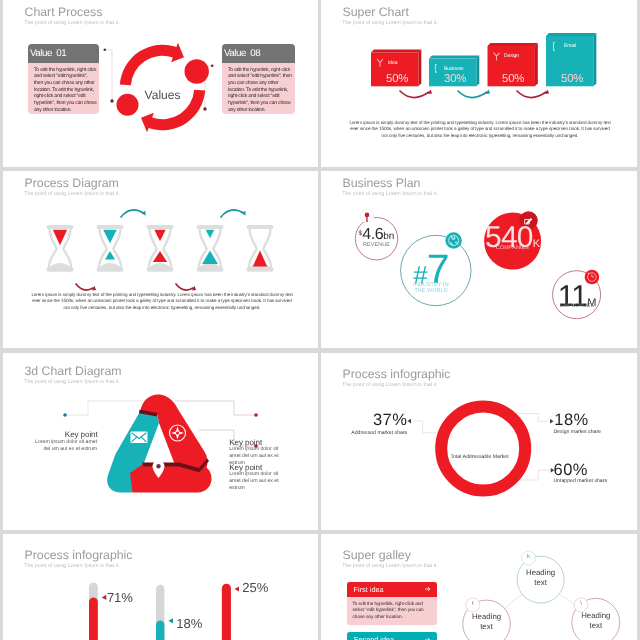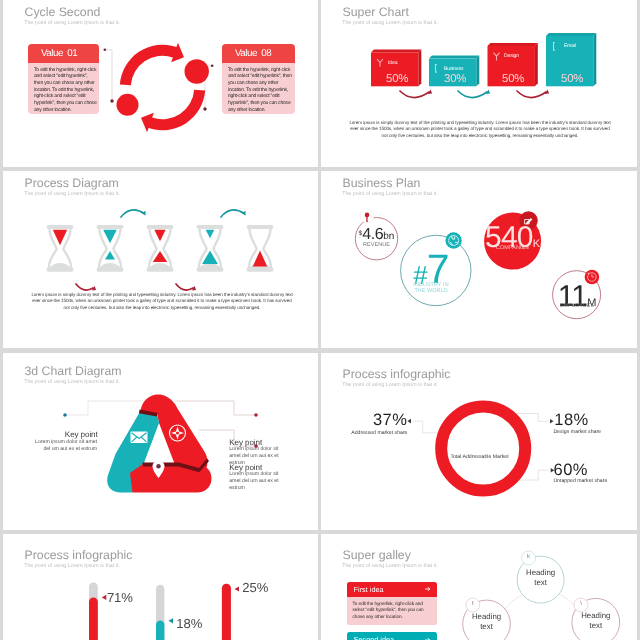--- a/index.html
+++ b/index.html
@@ -4,21 +4,21 @@
 <style>
   html,body{margin:0;padding:0;}
   body{width:640px;height:640px;background:#d9d9d9;font-family:"Liberation Sans",sans-serif;overflow:hidden;-webkit-font-smoothing:antialiased;text-rendering:geometricPrecision;}
   .grid{position:absolute;left:0;top:0;width:640px;height:640px;}
   .slide{position:absolute;background:#fff;overflow:hidden;}
   .s-title{position:absolute;color:#9b9b9b;font-size:12.3px;letter-spacing:0px;white-space:nowrap;}
   .s-sub{position:absolute;color:#bdbdbd;font-size:5.3px;white-space:nowrap;}
   svg{display:block;overflow:visible;}
   .abs{position:absolute;}
   .vcard{background:#F7CFD2;border-radius:4px;overflow:hidden;}
-  .vhead{height:19px;background:#ef4444;color:#fff;font-size:9.8px;display:flex;align-items:center;padding-left:13px;letter-spacing:-0.5px;white-space:pre;}
+  .vhead{height:19px;background:#737373;color:#fff;font-size:9.8px;display:flex;align-items:center;padding-left:2px;letter-spacing:-0.5px;white-space:pre;}
   .fbox-lbl{font-size:5px;color:#fff;letter-spacing:-0.1px;}
   .fbox-pct{font-size:11.4px;color:#fbd2d4;letter-spacing:-0.2px;}
   .fcpara{font-size:4.62px;line-height:6.4px;color:#3b3b3b;text-align:center;letter-spacing:-0.08px;}
   .thermo-pct{font-size:13.1px;color:#4a4a4a;letter-spacing:-0.1px;line-height:1;}
   .bubble-txt{font-size:7.85px;color:#3b3b3b;line-height:9.8px;}
   .badge-letter{font-size:6px;line-height:1;}
   .ideacard{border-radius:2.5px;overflow:hidden;}
   .ideahead{height:15.4px;background:#ED1C24;color:#fff;font-size:7.3px;display:flex;align-items:center;padding:0 6px 0 7px;justify-content:space-between;}
   .ideahead.teal{background:#00ADB5;}
   .ideaarrow{display:block;}
@@ -41,21 +41,21 @@
   .statlbl{font-size:5.4px;letter-spacing:0.1px;}
   .vbody{padding:3.6px 1.5px 0 6px;font-size:5px;line-height:6.7px;color:#231f20;letter-spacing:-0.18px;}
 </style>
 </head>
 <body>
 
 <div class="grid">
 
   <div class="slide" id="sl1" style="left:3px;top:-10.5px;width:315px;height:177px">
       <div style="position:absolute;left:0;top:10.5px;width:100%;height:100%">
-    <div class="s-title" style="left:21.5px;top:5px">Cycle Second</div>
+    <div class="s-title" style="left:21.5px;top:5px">Chart Process</div>
     <div class="s-sub" style="left:21.2px;top:19.9px">The point of using Lorem Ipsum is that it.</div>
 
     <svg class="abs" style="left:0;top:0;width:315px;height:167px" viewBox="0 0 315 167">
       <path d="M101.8 49.8 H109 V101" fill="none" stroke="#ded3d4" stroke-width="0.8"></path>
       <path d="M209.2 65.8 H202 V109" fill="none" stroke="#ded3d4" stroke-width="0.8"></path>
       <circle cx="101.8" cy="49.8" r="1.3" fill="#6d2b31"></circle>
       <circle cx="109" cy="101" r="1.7" fill="#6d2b31"></circle>
       <circle cx="209.2" cy="65.8" r="1.3" fill="#6d2b31"></circle>
       <circle cx="202" cy="109" r="1.7" fill="#6d2b31"></circle>
     </svg>
@@ -71,20 +71,23 @@
     </div>
 
     <svg class="abs" style="left:107px;top:34.75px;width:105px;height:105px" viewBox="0 0 105 105">
       <g transform="translate(52.5,52.5)">
         <path d="M -42.65,-2.98 A 42.75,42.75 0 0 1 13.92,-40.42 L 15.43,-44.82 L 21.49,-30.24 L 8.66,-25.15 L 10.34,-30.02 A 31.75,31.75 0 0 0 -31.67,-2.21 Z" fill="#ED1C24"></path>
         <path d="M 42.65,2.98 A 42.75,42.75 0 0 1 -13.92,40.42 L -15.43,44.82 L -21.49,30.24 L -8.66,25.15 L -10.34,30.02 A 31.75,31.75 0 0 0 31.67,2.21 Z" fill="#ED1C24"></path>
         <circle cx="-35" cy="17.25" r="11" fill="#ED1C24"></circle>
         <circle cx="34.2" cy="-16" r="12.2" fill="#ED1C24"></circle>
       </g>
     </svg>
+    <div class="abs" style="left:107px;top:42px;width:105px;height:105px;display:flex;align-items:center;justify-content:center;color:#4b5157;font-size:12px">
+          <span>Values</span>
+        </div>
   </div>
     </div>
 
   <div class="slide" id="sl2" style="left:321px;top:-10.5px;width:316px;height:177px">
       <div style="position:absolute;left:0;top:10.5px;width:100%;height:100%">
     <div class="s-title" style="left:21.5px;top:5px">Super Chart</div>
     <div class="s-sub" style="left:21.2px;top:19.9px">The point of using Lorem Ipsum is that it.</div>
     <svg class="abs" style="left:0;top:0;width:316px;height:167px" viewBox="0 0 316 167">
       <g>
         <rect x="50.0" y="52.5" width="47.4" height="33.8" fill="#ED1C24"></rect>

